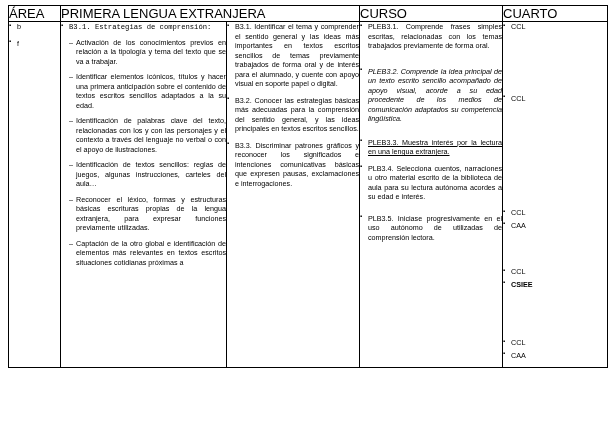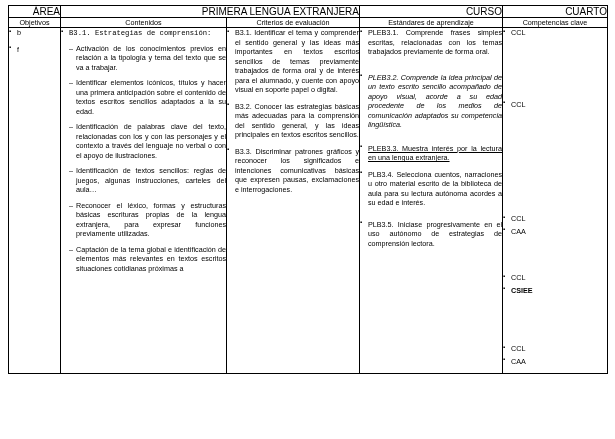--- a/index.html
+++ b/index.html
@@ -27,22 +27,22 @@
     width: 599px;
     table-layout: fixed;
   }
   table.curriculum td, table.curriculum th {
     border: 0.8px solid #000000;
     vertical-align: top;
     padding: 0;
     font-weight: normal;
   }
   .hdr {
-    text-align: right;
-    font-size: 10px;
+    text-align: left;
+    font-size: 13px;
     padding: 4px 2px 4px 2px;
     vertical-align: middle;
     margin-top: 44px;
   }
   .subhdr {
     text-align: center;
     font-size: 7.2px;
     padding: 3px 2px 3px 2px;
     vertical-align: middle;
   }
@@ -114,62 +114,55 @@
       <col class="c-competencias">
     </colgroup>
     <tbody>
       <tr>
         <td class="hdr">ÁREA</td>
         <td class="hdr" colspan="2">PRIMERA LENGUA EXTRANJERA</td>
         <td class="hdr">CURSO</td>
         <td class="hdr">CUARTO</td>
       </tr>
       <tr>
-        <td class="subhdr">Objetivos</td>
-        <td class="subhdr">Contenidos</td>
-        <td class="subhdr">Criterios de evaluación</td>
-        <td class="subhdr">Estándares de aprendizaje</td>
-        <td class="subhdr">Competencias clave</td>
-      </tr>
-      <tr>
         <td class="cellbody">
           <ul class="lvl1">
             <li>b</li>
             <li>f</li>
           </ul>
         </td>
         <td class="cellbody">
           <ul class="lvl1">
             <li>
               <span class="intro-line">B3.1. Estrategias de comprensión:</span>
               <ul class="lvl2">
                 <li>Activación de los conocimientos previos en relación a la tipología y tema del texto que se va a trabajar.</li>
                 <li>Identificar elementos icónicos, títulos y hacer una primera anticipación sobre el contenido de textos escritos sencillos adaptados a la su edad.</li>
                 <li>Identificación de palabras clave del texto, relacionadas con los y con las personajes y el contexto a través del lenguaje no verbal o con el apoyo de ilustraciones.</li>
                 <li>Identificación de textos sencillos: reglas de juegos, algunas instrucciones, carteles del aula…</li>
                 <li>Reconocer el léxico, formas y estructuras básicas escrituras propias de la lengua extranjera, para expresar funciones previamente utilizadas.</li>
-                <li>Captación de la tema global e identificación de elementos más relevantes en textos escritos situaciones cotidianas próximas a</li>
+                <li>Captación de la otro global e identificación de elementos más relevantes en textos escritos situaciones cotidianas próximas a</li>
               </ul>
             </li>
           </ul>
         </td>
         <td class="cellbody">
           <ul class="lvl1">
             <li>B3.1. Identificar el tema y comprender el sentido general y las ideas más importantes en textos escritos sencillos de temas previamente trabajados de forma oral y de interés para el alumnado, y cuente con apoyo visual en soporte papel o digital.</li>
             <li>B3.2. Conocer las estrategias básicas más adecuadas para la comprensión del sentido general, y las ideas principales en textos escritos sencillos.</li>
             <li>B3.3. Discriminar patrones gráficos y reconocer los significados e intenciones comunicativas básicas que expresen pausas, exclamaciones e interrogaciones.</li>
           </ul>
         </td>
         <td class="cellbody">
           <ul class="lvl1">
             <li style="margin-bottom:16px;">PLEB3.1. Comprende frases simples escritas, relacionadas con los temas trabajados previamente de forma oral.</li>
             <li style="margin-bottom:14px;font-style:italic;">PLEB3.2. Comprende la idea principal de un texto escrito sencillo acompañado de apoyo visual, acorde a su edad procedente de los medios de comunicación adaptados su competencia lingüística.</li>
             <li style="text-decoration:underline;">PLEB3.3. Muestra interés por la lectura en una lengua extranjera.</li>
             <li style="margin-bottom:12px;">PLB3.4. Selecciona cuentos, narraciones u otro material escrito de la biblioteca de aula para su lectura autónoma acordes a su edad e interés.</li>
-            <li>PLB3.5. Iniciase progresivamente en el uso autónomo de estrategias de comprensión lectora.</li>
+            <li>PLB3.5. Iniciase progresivamente en el uso autónomo de utilizadas de comprensión lectora.</li>
           </ul>
         </td>
         <td class="cellbody compet">
           <ul class="lvl1">
             <li style="margin-bottom:62px;">CCL</li>
             <li style="margin-bottom:105px;">CCL</li>
             <li style="margin-bottom:3px;">CCL</li>
             <li style="margin-bottom:37px;">CAA</li>
             <li style="margin-bottom:3px;">CCL</li>
             <li style="margin-bottom:49px;font-weight:bold;">CSIEE</li>

